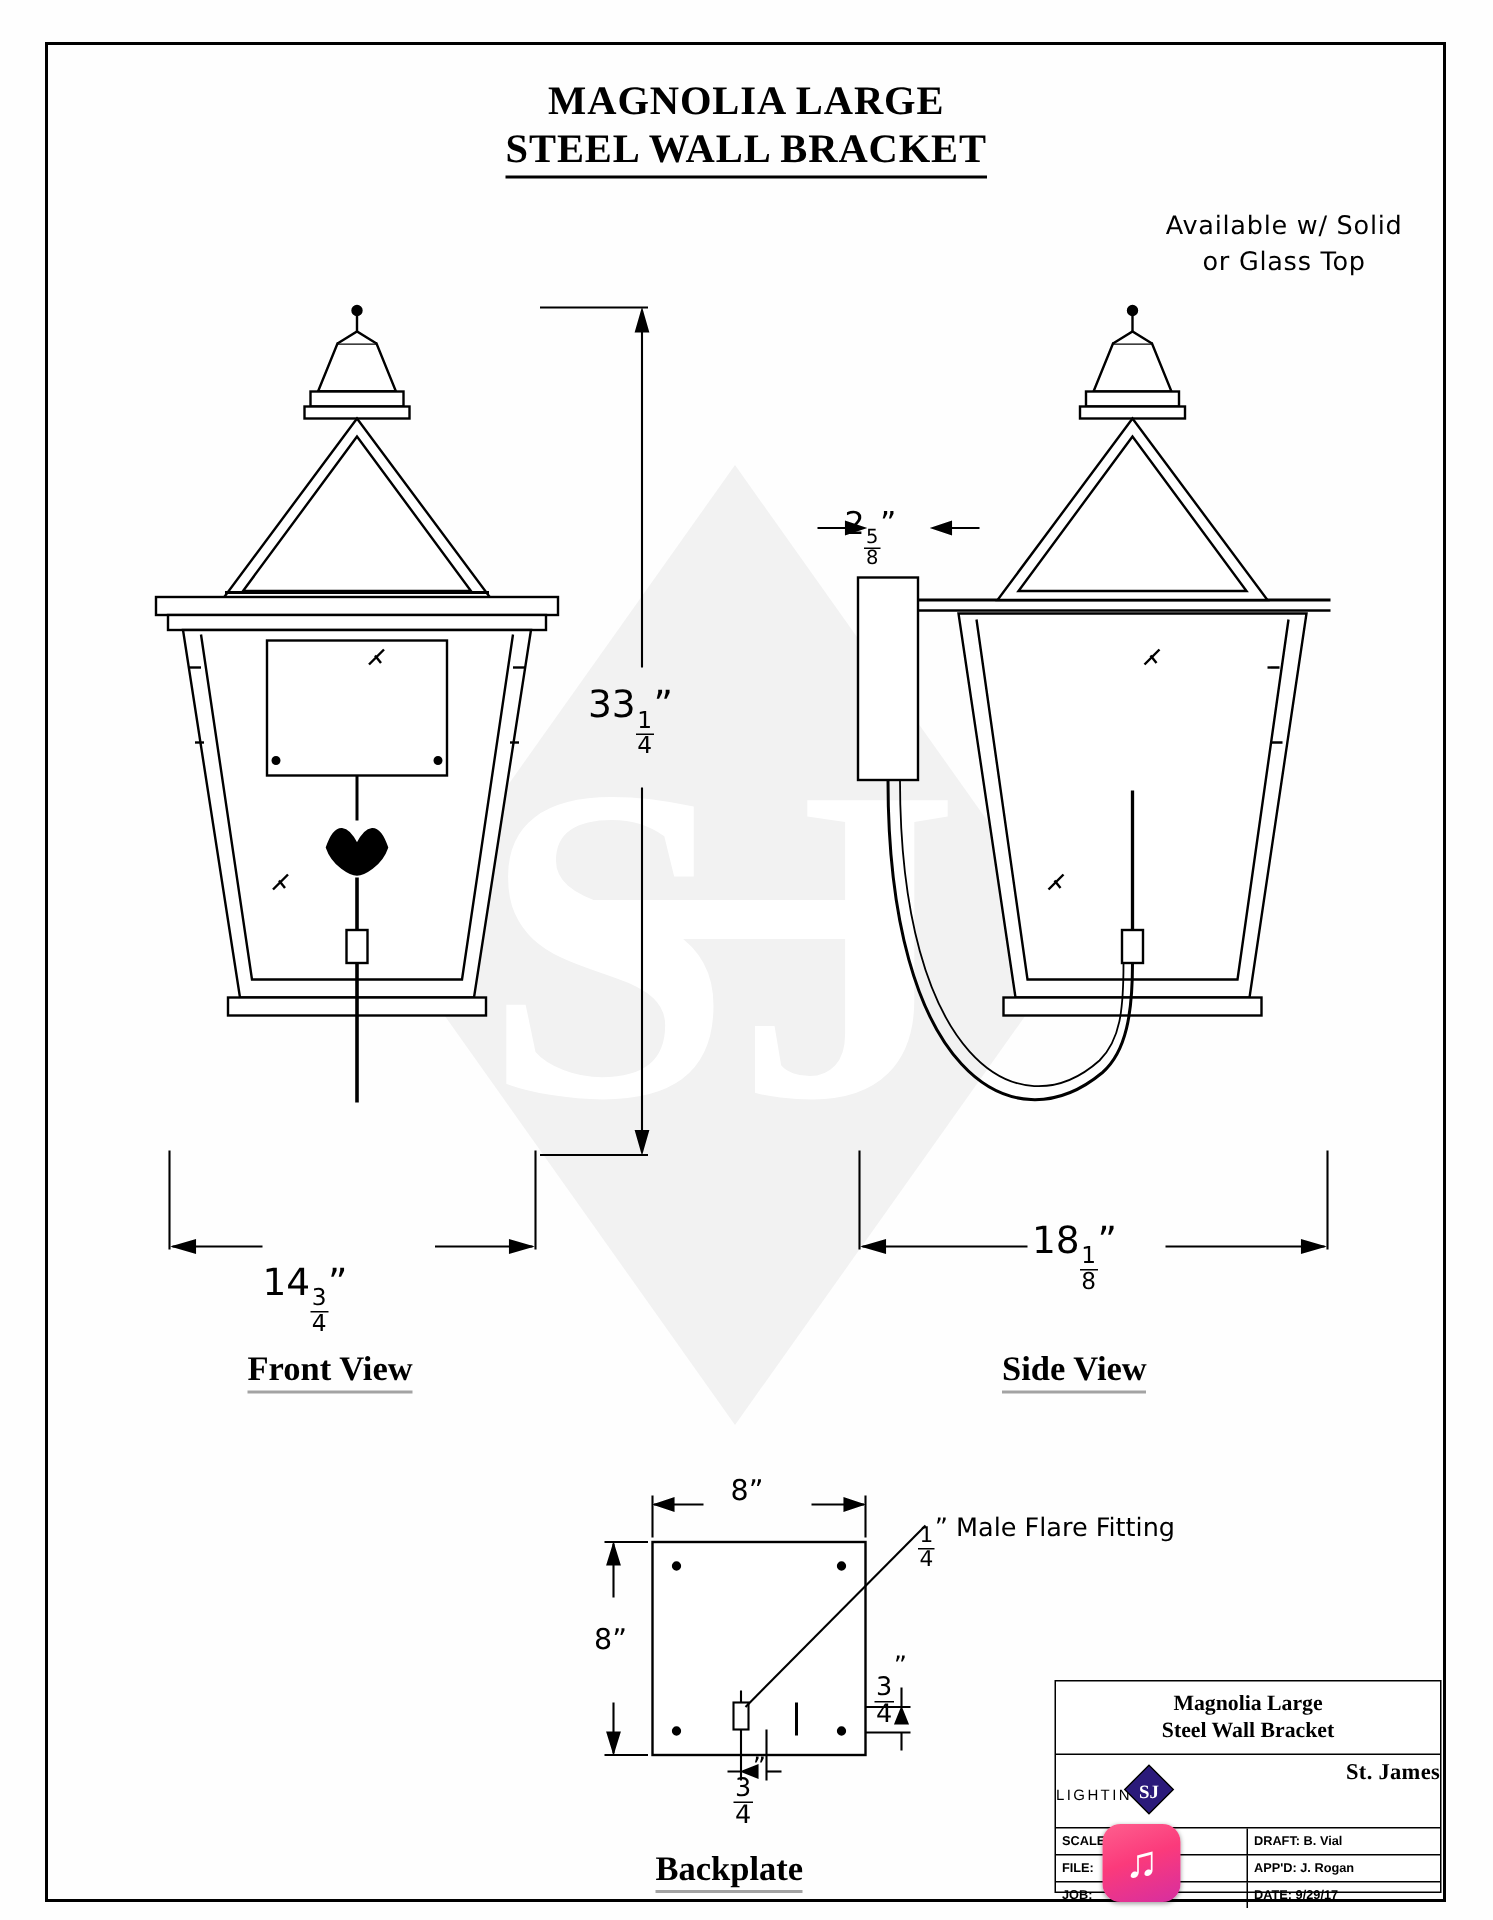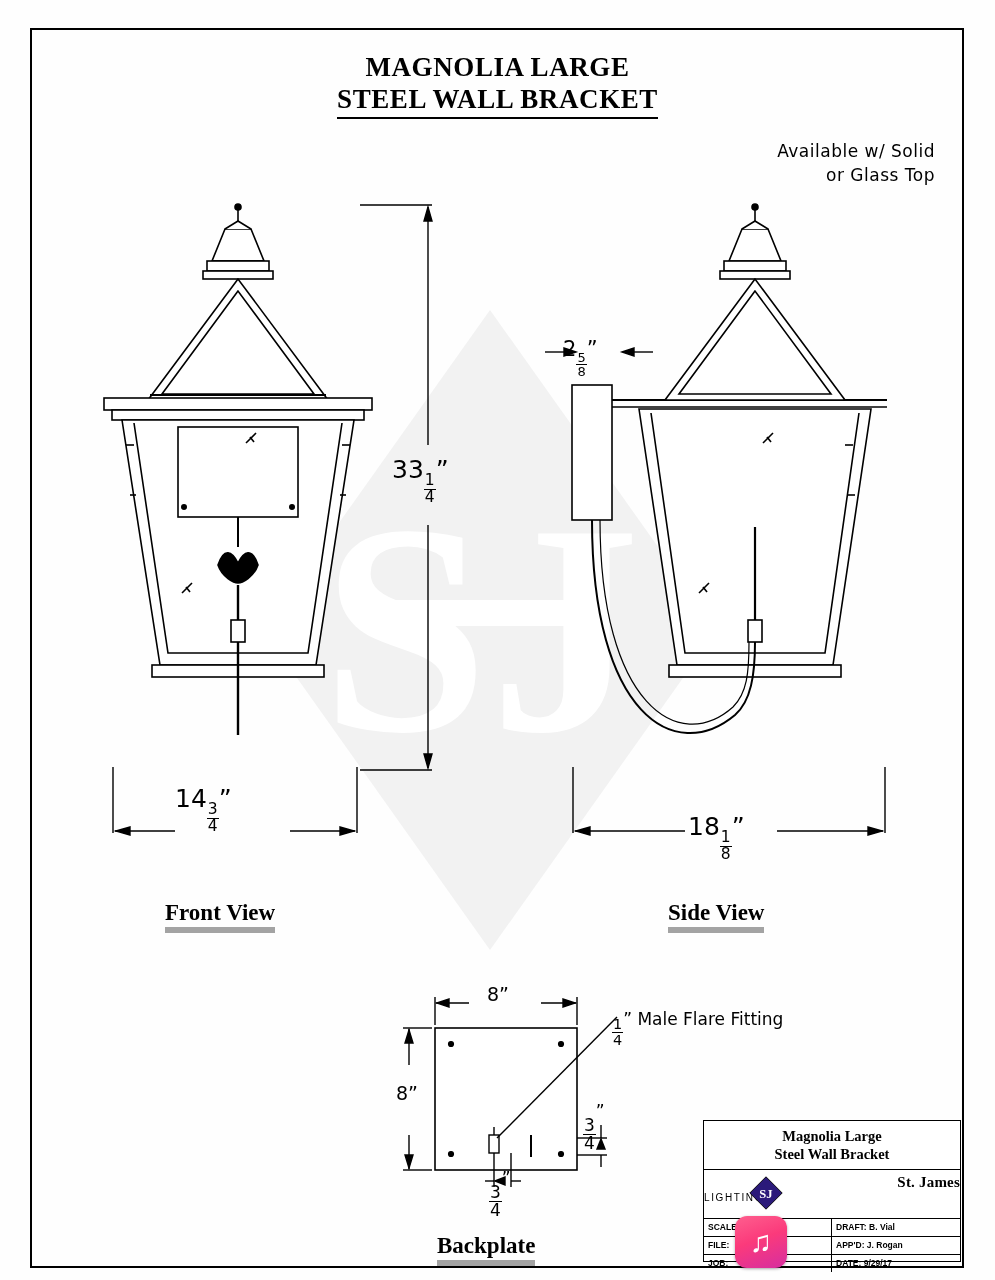--- a/index.html
+++ b/index.html
@@ -55,35 +55,35 @@
   }
   .title-line2 {
     display: inline-block;
     border-bottom: 2px solid #000;
     padding-bottom: 1px;
   }
   .avail-note {
     position: absolute;
     right: 60px;
     top: 140px;
-    text-align: right;
+    text-align: center;
     font-family: "DejaVu Sans", sans-serif;
     font-size: 17px;
     letter-spacing: 0.5px;
     line-height: 1.4;
     color: #000;
   }
   
   .view-label {
     position: absolute;
     font-family: "Liberation Serif", serif;
     font-weight: bold;
     font-size: 23px;
     color: #000;
-    border-bottom: 6px solid #a3a3a3;
+    border-bottom: 2px solid #a3a3a3;
     padding-bottom: 1px;
   }
   #front-view-label { left: 165px; top: 900px; }
   #side-view-label  { left: 668px; top: 900px; }
   #backplate-label  { left: 437px; top: 1233px; }
 
   
   .dim {
     position: absolute;
     font-family: "DejaVu Sans", sans-serif;
@@ -359,21 +359,21 @@
   <svg style="position:absolute; left:105px; top:765px;" width="265" height="80" viewBox="0 0 265 80">
     <g stroke="#000" stroke-width="1.4" fill="none">
       <line x1="8" y1="2" x2="8" y2="68"></line>
       <line x1="252" y1="2" x2="252" y2="68"></line>
       <line x1="10" y1="66" x2="70" y2="66"></line>
       <line x1="185" y1="66" x2="250" y2="66"></line>
       <polygon points="11,66 25,62 25,70" fill="#000"></polygon>
       <polygon points="249,66 235,62 235,70" fill="#000"></polygon>
     </g>
   </svg>
-  <div class="dim" style="left:175px; top:784px; font-size:25px;">
+  <div class="dim" style="left:175px; top:840px; font-size:25px;">
     <span>14</span><span class="frac">
         <span class="num">3</span>
         <span class="den">4</span>
       </span><span>”</span>
   </div>
 
   <svg style="position:absolute; left:565px; top:765px;" width="330" height="80" viewBox="0 0 330 80">
     <g stroke="#000" stroke-width="1.4" fill="none">
       <line x1="8" y1="2" x2="8" y2="68"></line>
       <line x1="320" y1="2" x2="320" y2="68"></line>

